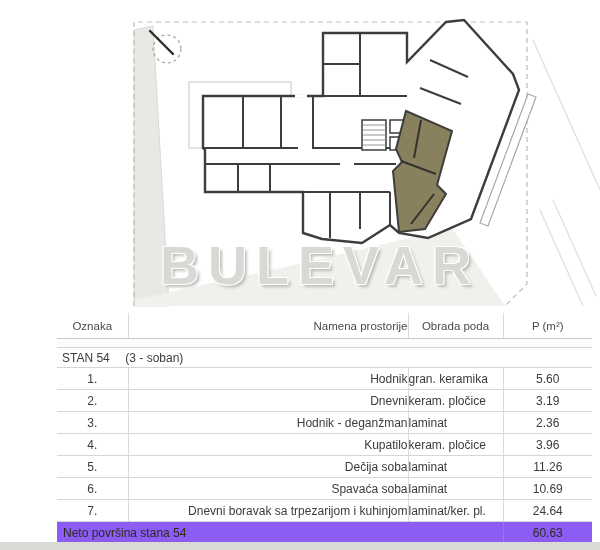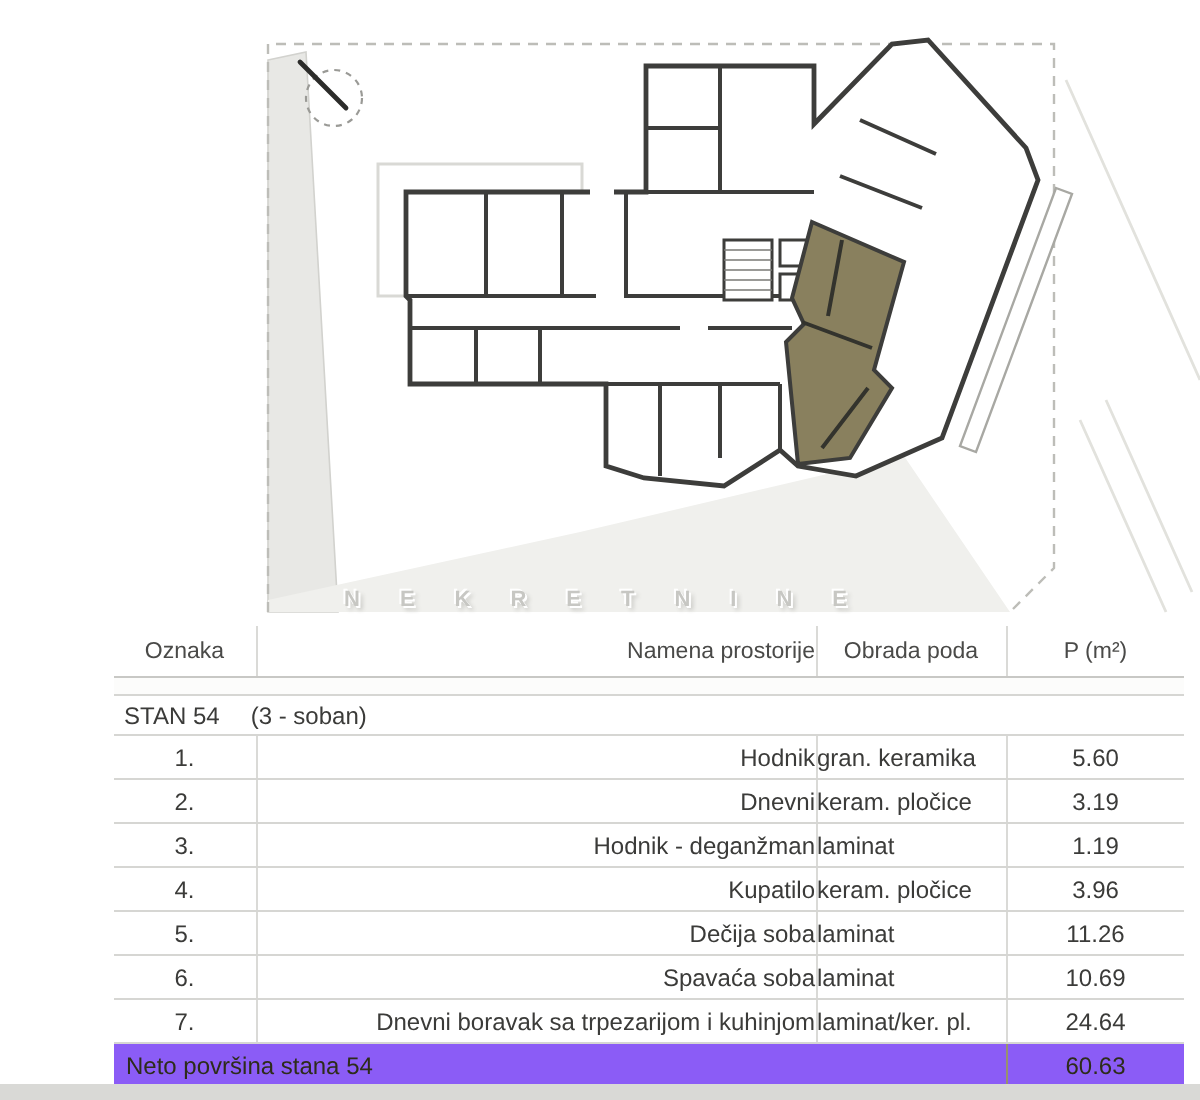--- a/index.html
+++ b/index.html
@@ -96,21 +96,21 @@
 
     <polygon points="406,111 452,131 437,185 446,194 425,229 399,232 393,171 402,162 396,149" fill="#89805e" stroke="#3d3d3b" stroke-width="2"></polygon>
     <path d="M401,161 L436,174 M421,120 L414,158 M434,194 L411,224" fill="none" stroke="#33332d" stroke-width="2"></path>
 
     <g>
       <circle cx="167" cy="49" r="14" fill="none" stroke="#9a9a96" stroke-width="1.1" stroke-dasharray="3,3"></circle>
       <line x1="150" y1="31" x2="173" y2="54" stroke="#2c2c2a" stroke-width="2.4" stroke-linecap="round"></line>
     </g>
   </svg>
 
-  <div class="wm-sub">NEKRETNINE</div>
+  <div class="wm-title">BULEVAR</div>
 </div>
 
 <table class="spec">
   <colgroup>
     <col style="width:71px">
       <col style="width:280px">
       <col style="width:95px">
       <col style="width:89px">
   </colgroup>
   <tbody>
@@ -141,21 +141,21 @@
       <tr class="data">
         <td class="c-oznaka vd">2.</td>
         <td class="c-namena vd">Dnevni</td>
         <td class="c-obrada vd">keram. pločice</td>
         <td class="c-p">3.19</td>
       </tr>
       <tr class="data">
         <td class="c-oznaka vd">3.</td>
         <td class="c-namena vd">Hodnik - deganžman</td>
         <td class="c-obrada vd">laminat</td>
-        <td class="c-p">1.19</td>
+        <td class="c-p">2.36</td>
       </tr>
       <tr class="data">
         <td class="c-oznaka vd">4.</td>
         <td class="c-namena vd">Kupatilo</td>
         <td class="c-obrada vd">keram. pločice</td>
         <td class="c-p">3.96</td>
       </tr>
       <tr class="data">
         <td class="c-oznaka vd">5.</td>
         <td class="c-namena vd">Dečija soba</td>

